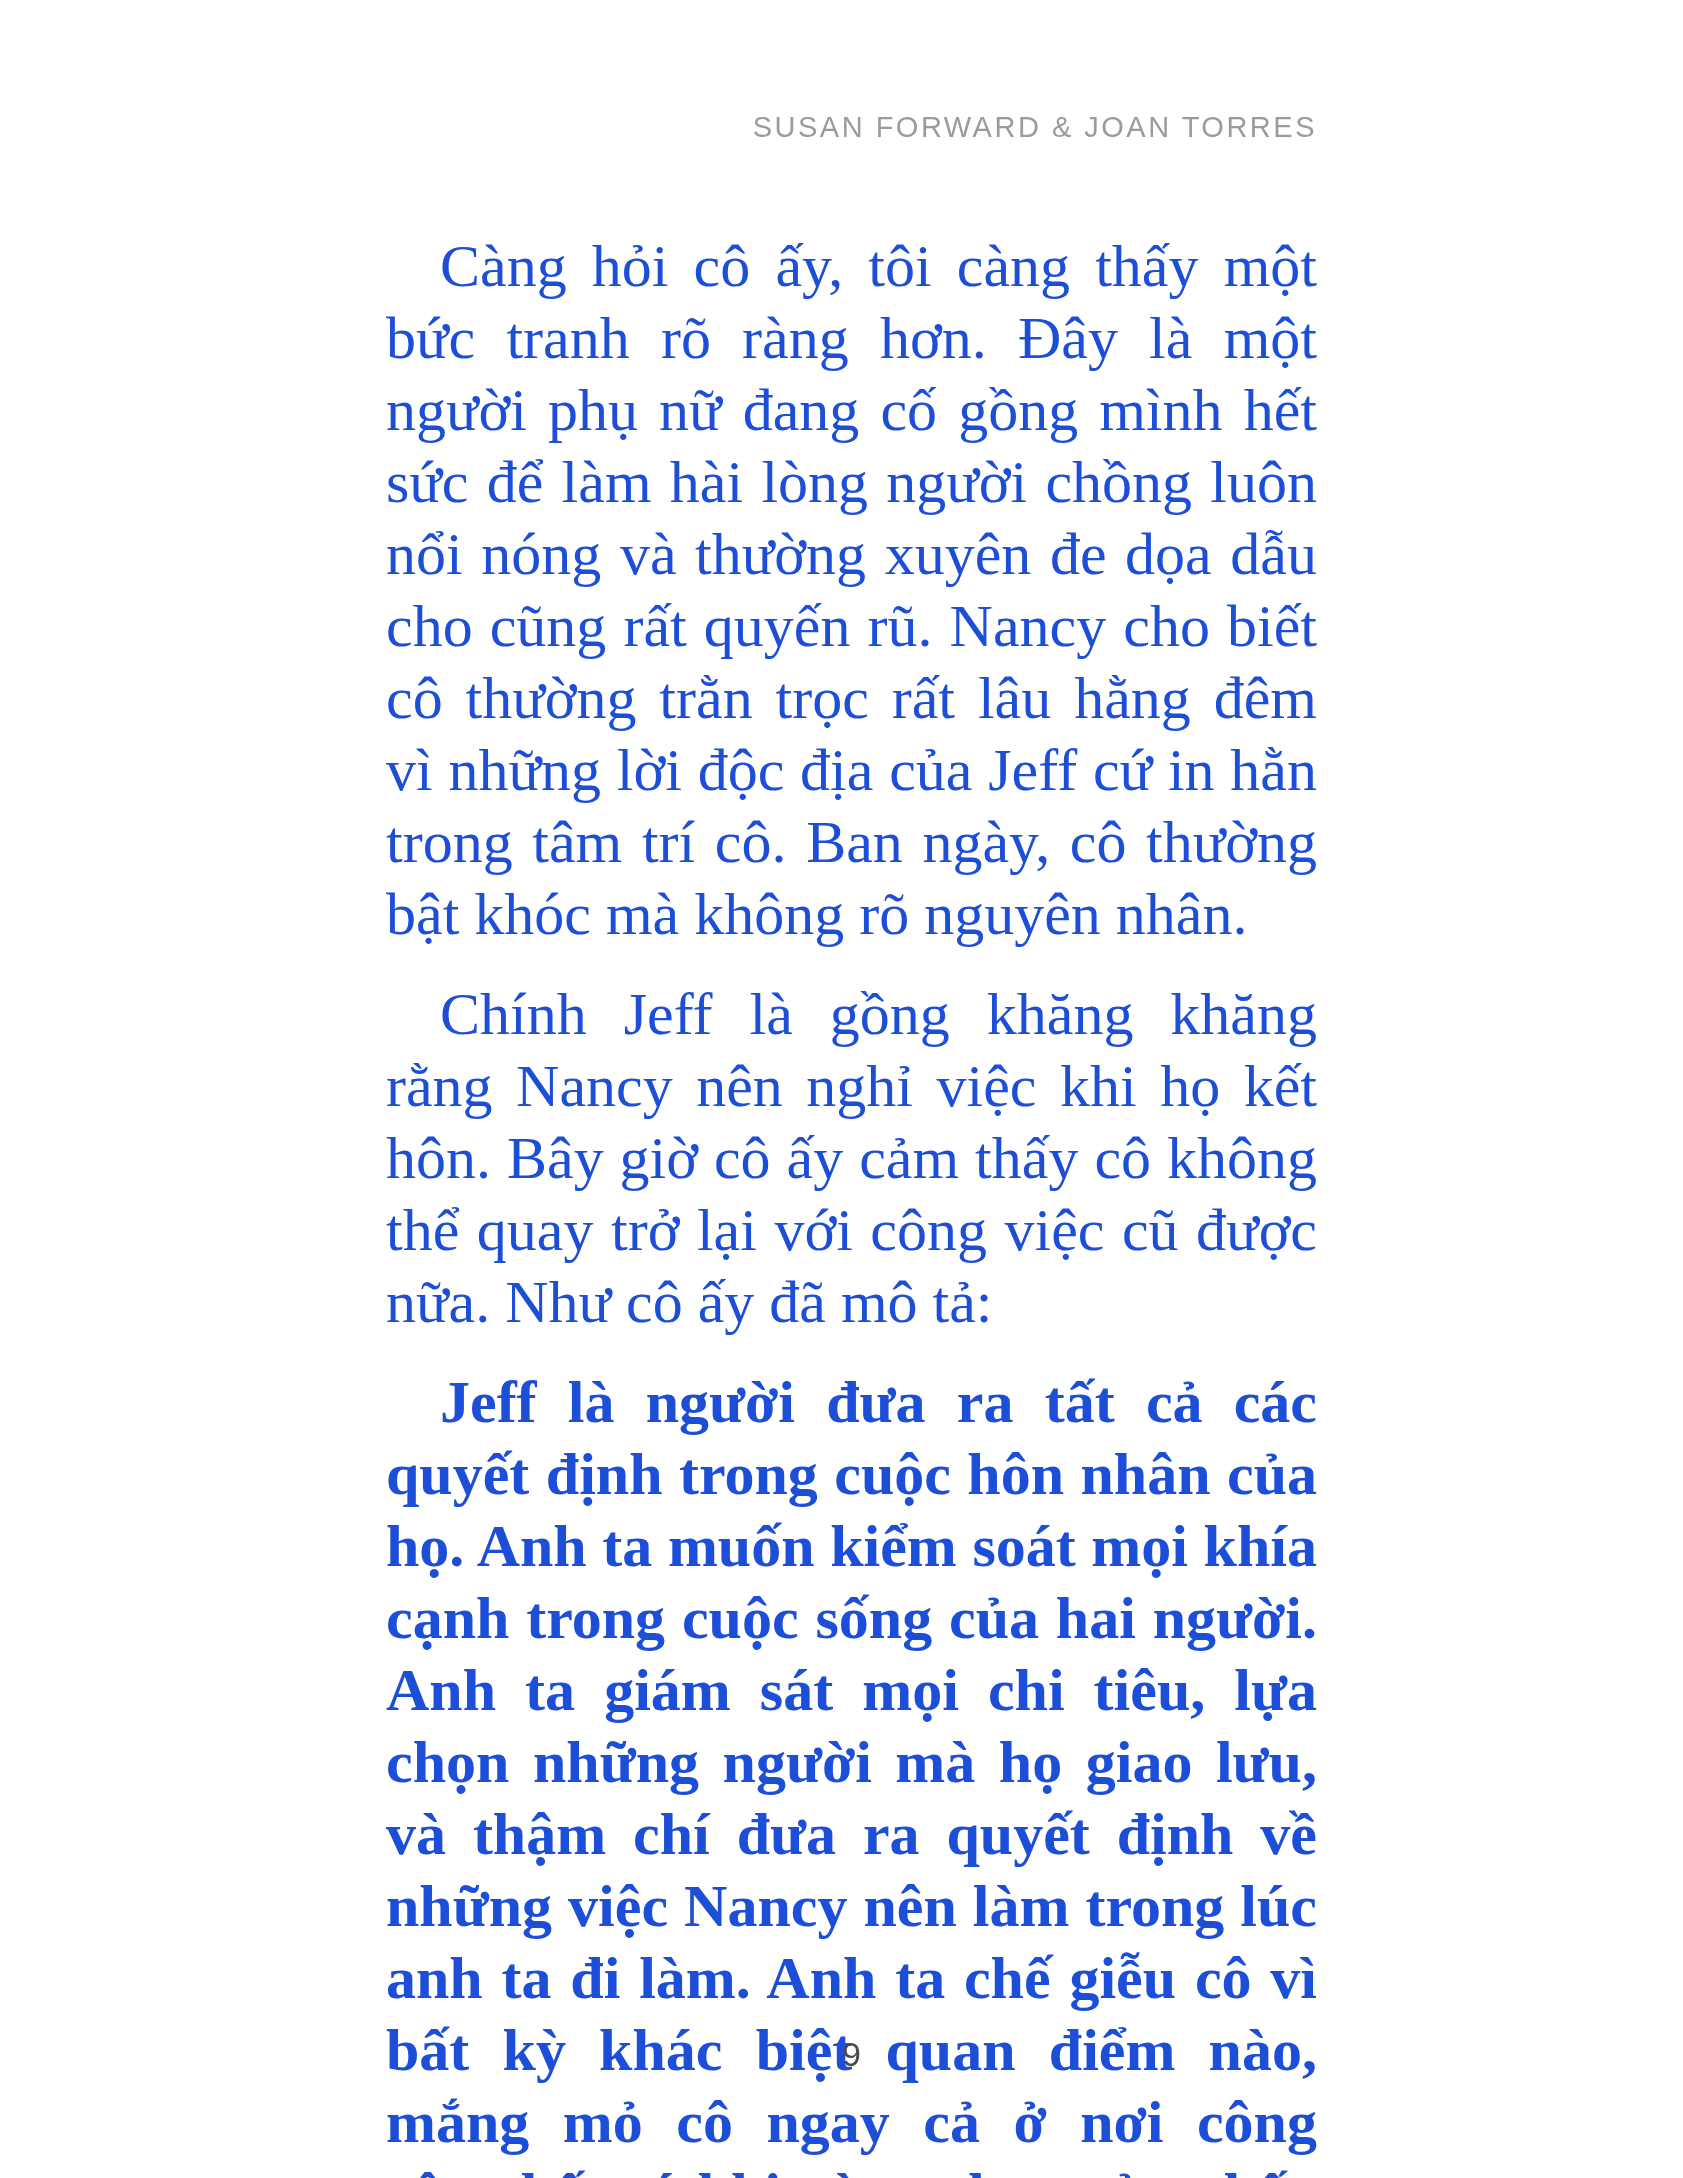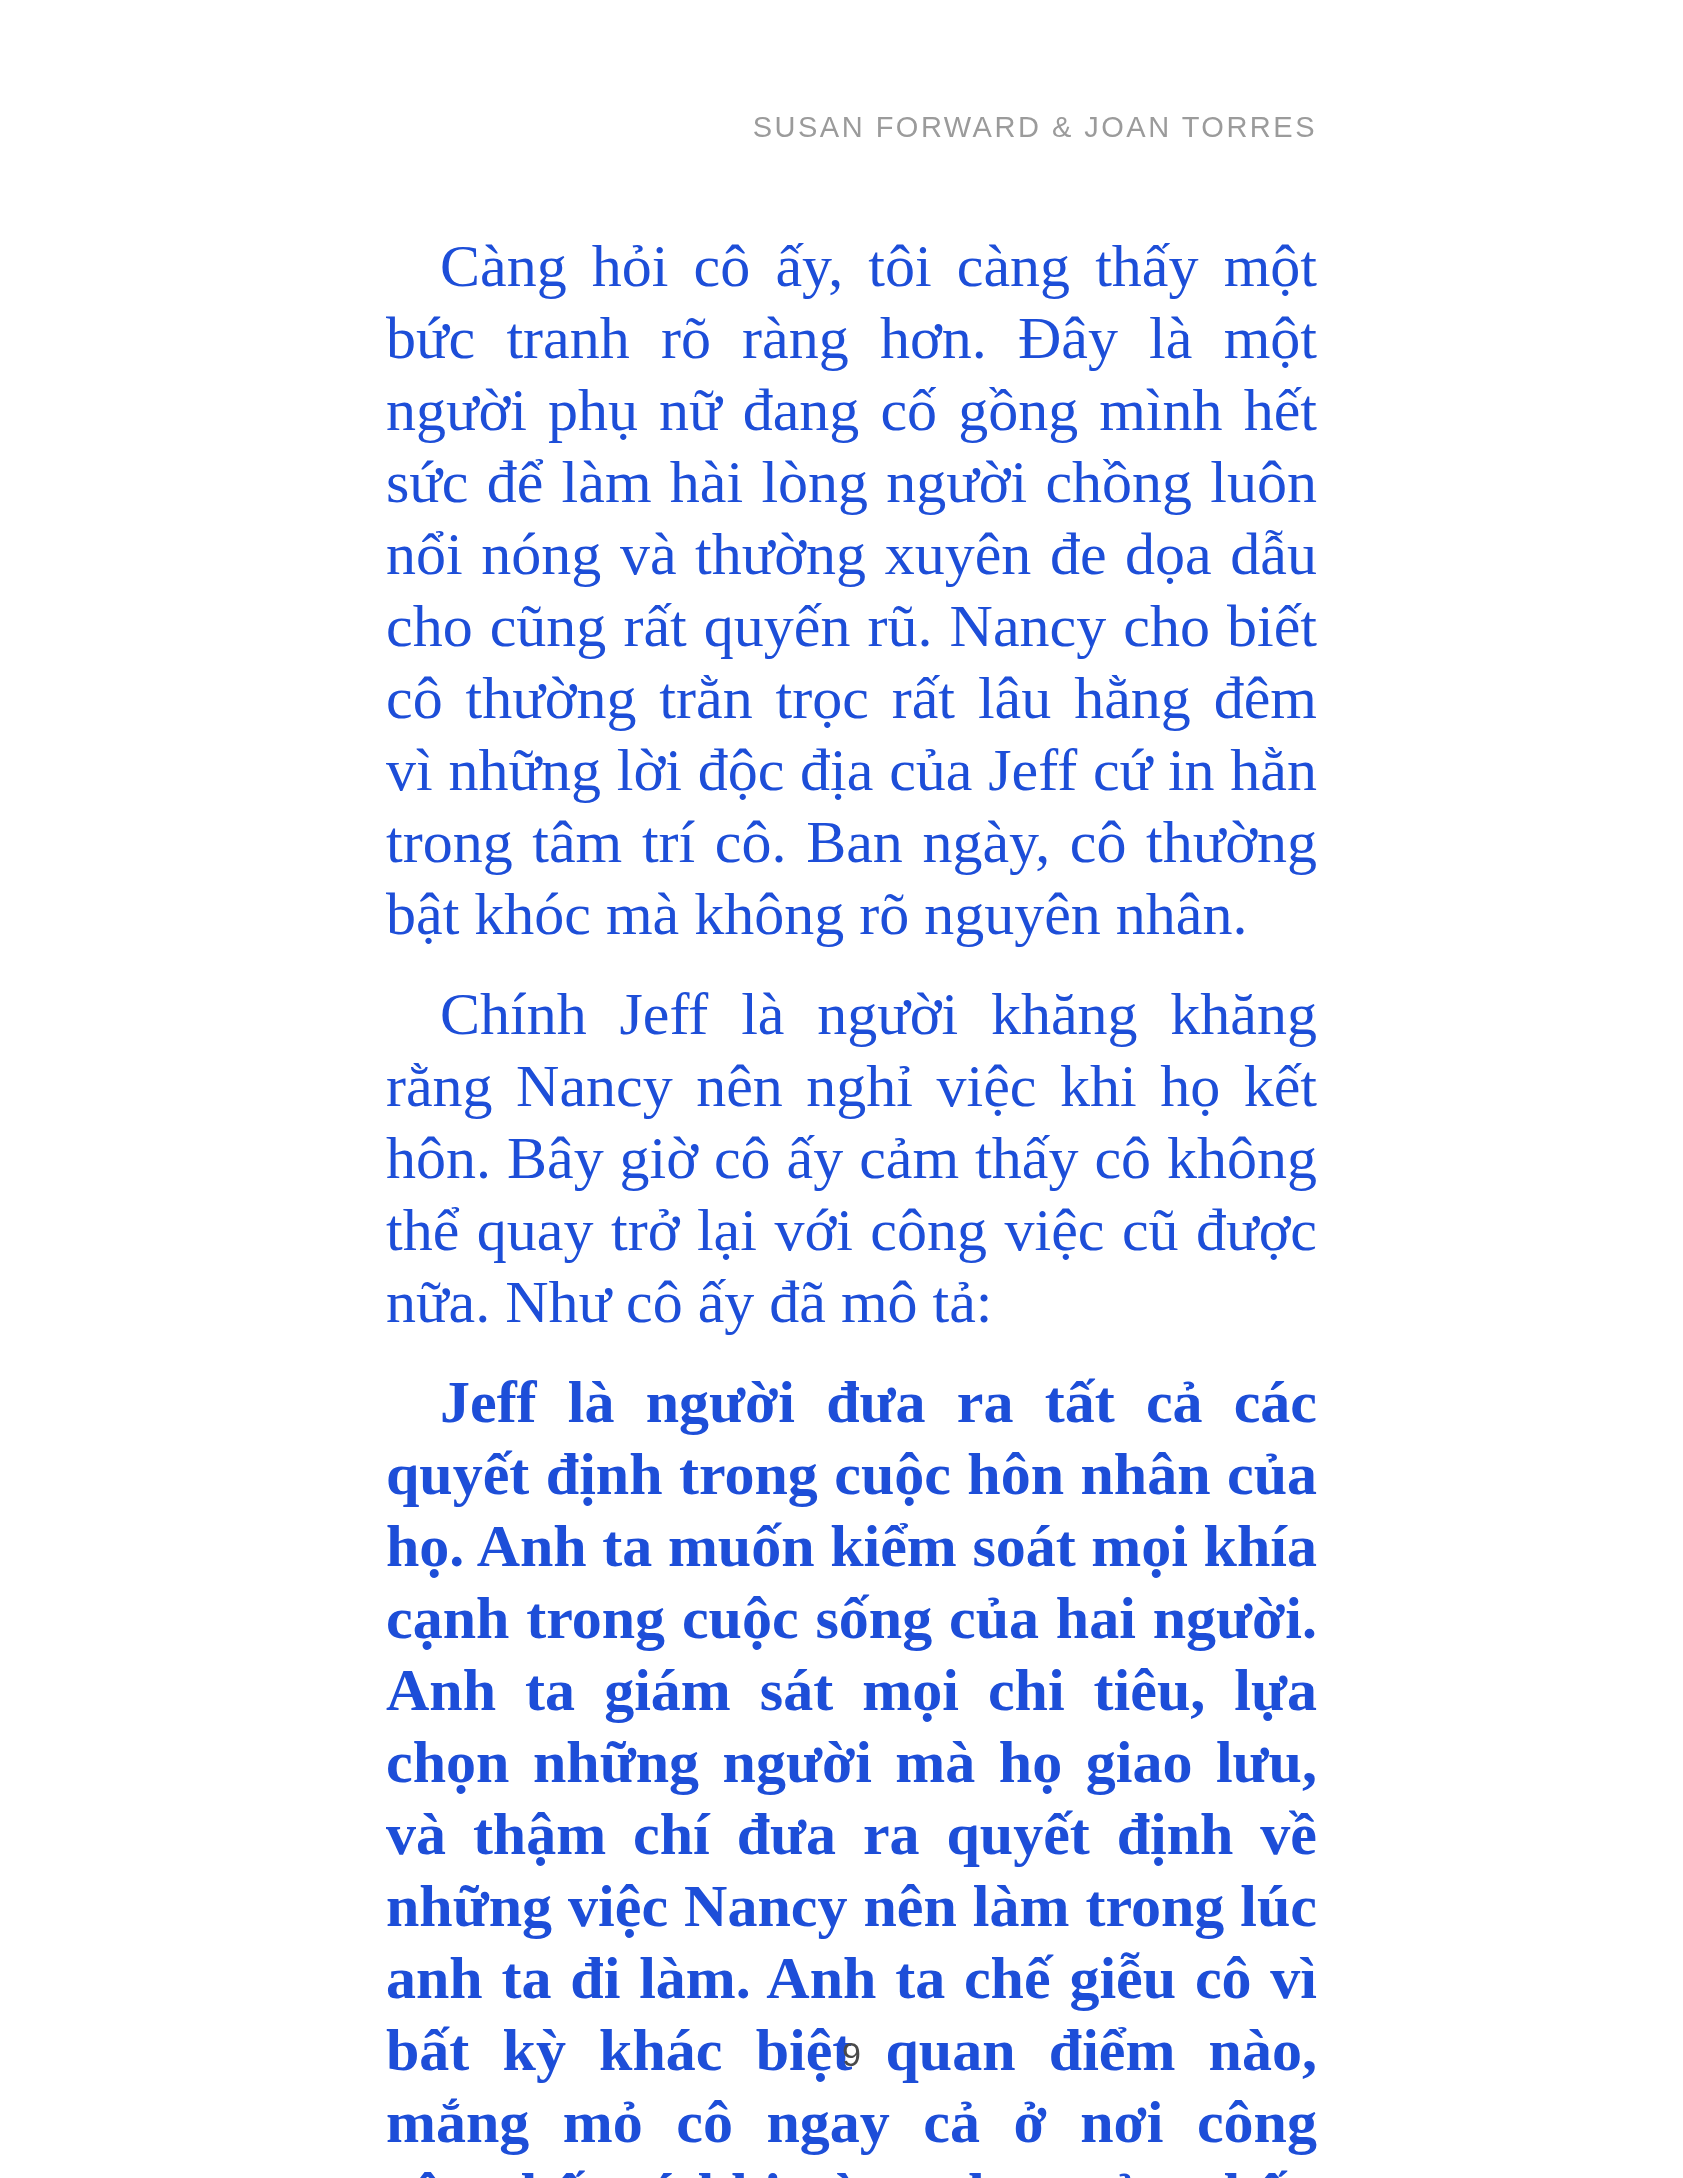--- a/index.html
+++ b/index.html
@@ -58,19 +58,19 @@
     }
   </style>
 </head>
 <body>
 
 <div class="page">
   <div class="running-header">SUSAN FORWARD &amp; JOAN TORRES</div>
 
   <div class="content">
     <p>Càng hỏi cô ấy, tôi càng thấy một bức tranh rõ ràng hơn. Đây là một người phụ nữ đang cố gồng mình hết sức để làm hài lòng người chồng luôn nổi nóng và thường xuyên đe dọa dẫu cho cũng rất quyến rũ. Nancy cho biết cô thường trằn trọc rất lâu hằng đêm vì những lời độc địa của Jeff cứ in hằn trong tâm trí cô. Ban ngày, cô thường bật khóc mà không rõ nguyên nhân.</p>
-    <p>Chính Jeff là người khăng khăng rằng Nancy nên nghỉ việc khi họ kết hôn. Bây giờ cô ấy cảm thấy cô không thể quay trở lại với công việc cũ được nữa. Như cô ấy đã mô tả:</p>
+    <p>Chính Jeff là gồng khăng khăng rằng Nancy nên nghỉ việc khi họ kết hôn. Bây giờ cô ấy cảm thấy cô không thể quay trở lại với công việc cũ được nữa. Như cô ấy đã mô tả:</p>
     <p>Jeff là người đưa ra tất cả các quyết định trong cuộc hôn nhân của họ. Anh ta muốn kiểm soát mọi khía cạnh trong cuộc sống của hai người. Anh ta giám sát mọi chi tiêu, lựa chọn những người mà họ giao lưu, và thậm chí đưa ra quyết định về những việc Nancy nên làm trong lúc anh ta đi làm. Anh ta chế giễu cô vì bất kỳ khác biệt quan điểm nào, mắng mỏ cô ngay cả ở nơi công cộng bất cứ khi nào anh ta cảm thấy không hài lòng. Bất kỳ sự chệch hướng nào của cô khỏi lộ trình mà anh ta đã đặt ra cho họ đều dẫn đến những cảnh tượng ồn ào.</p>
   </div>
 
   <div class="page-number">9</div>
 </div>
 
 
 </body></html>

